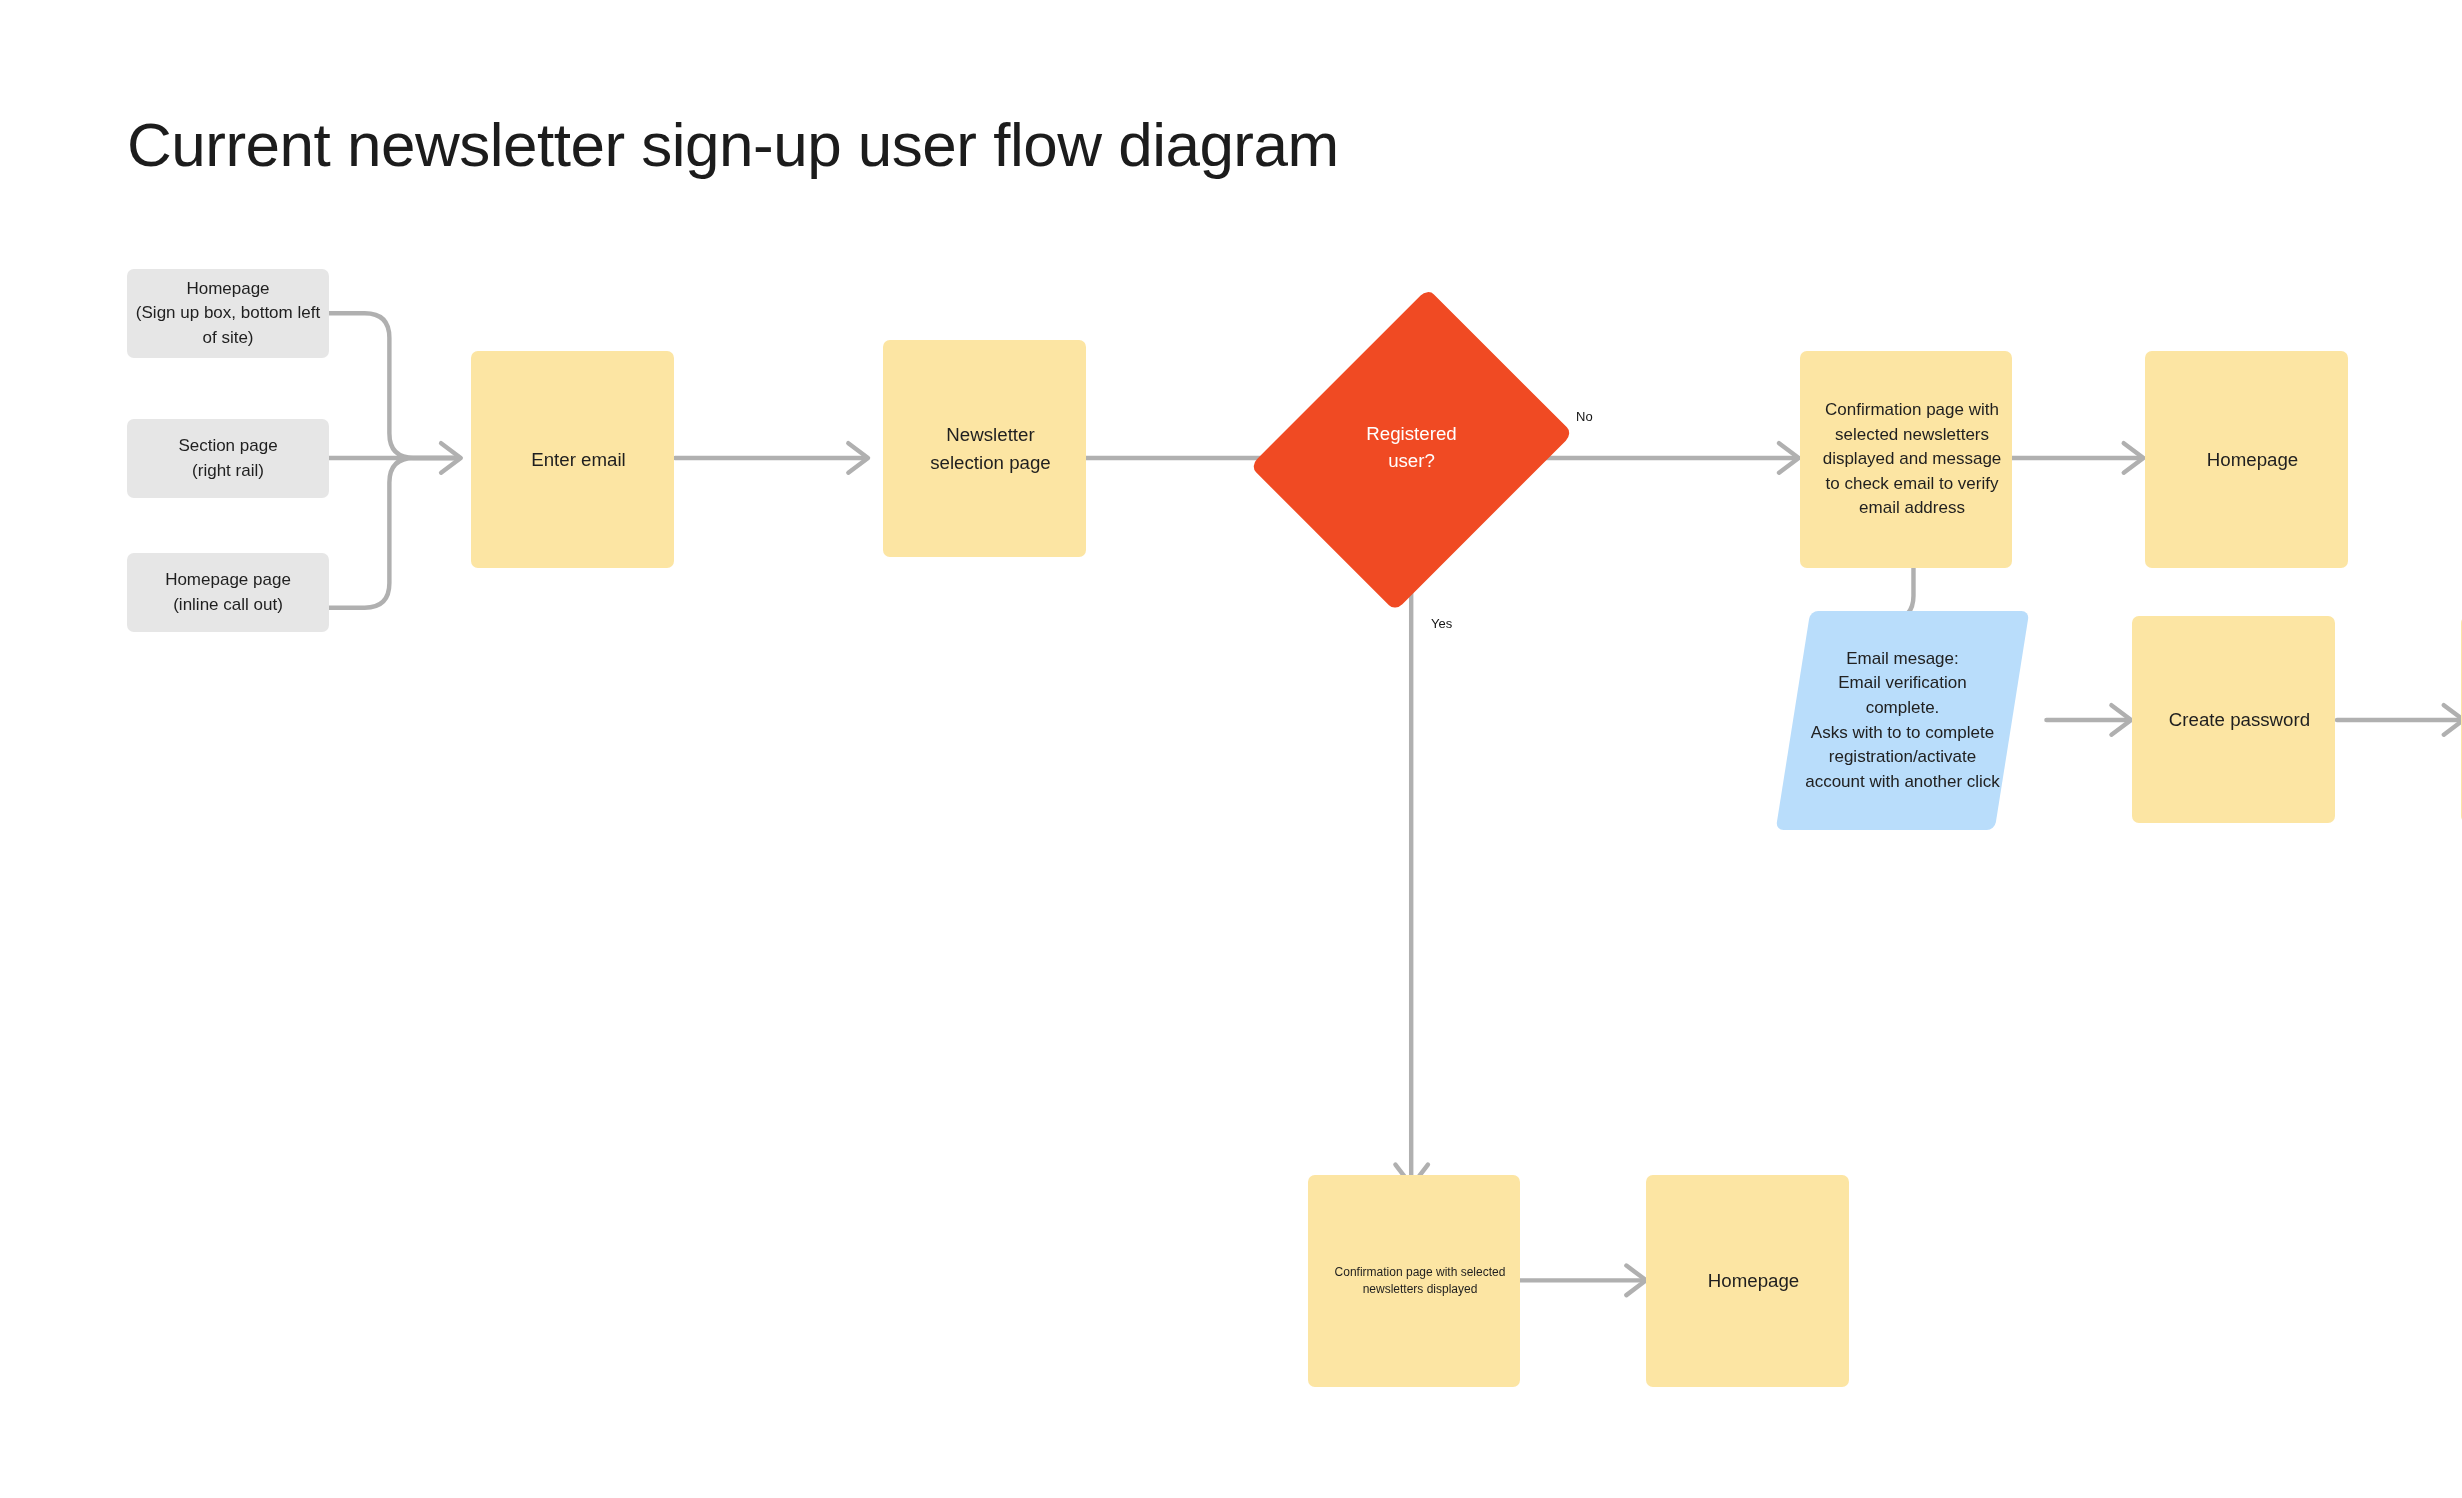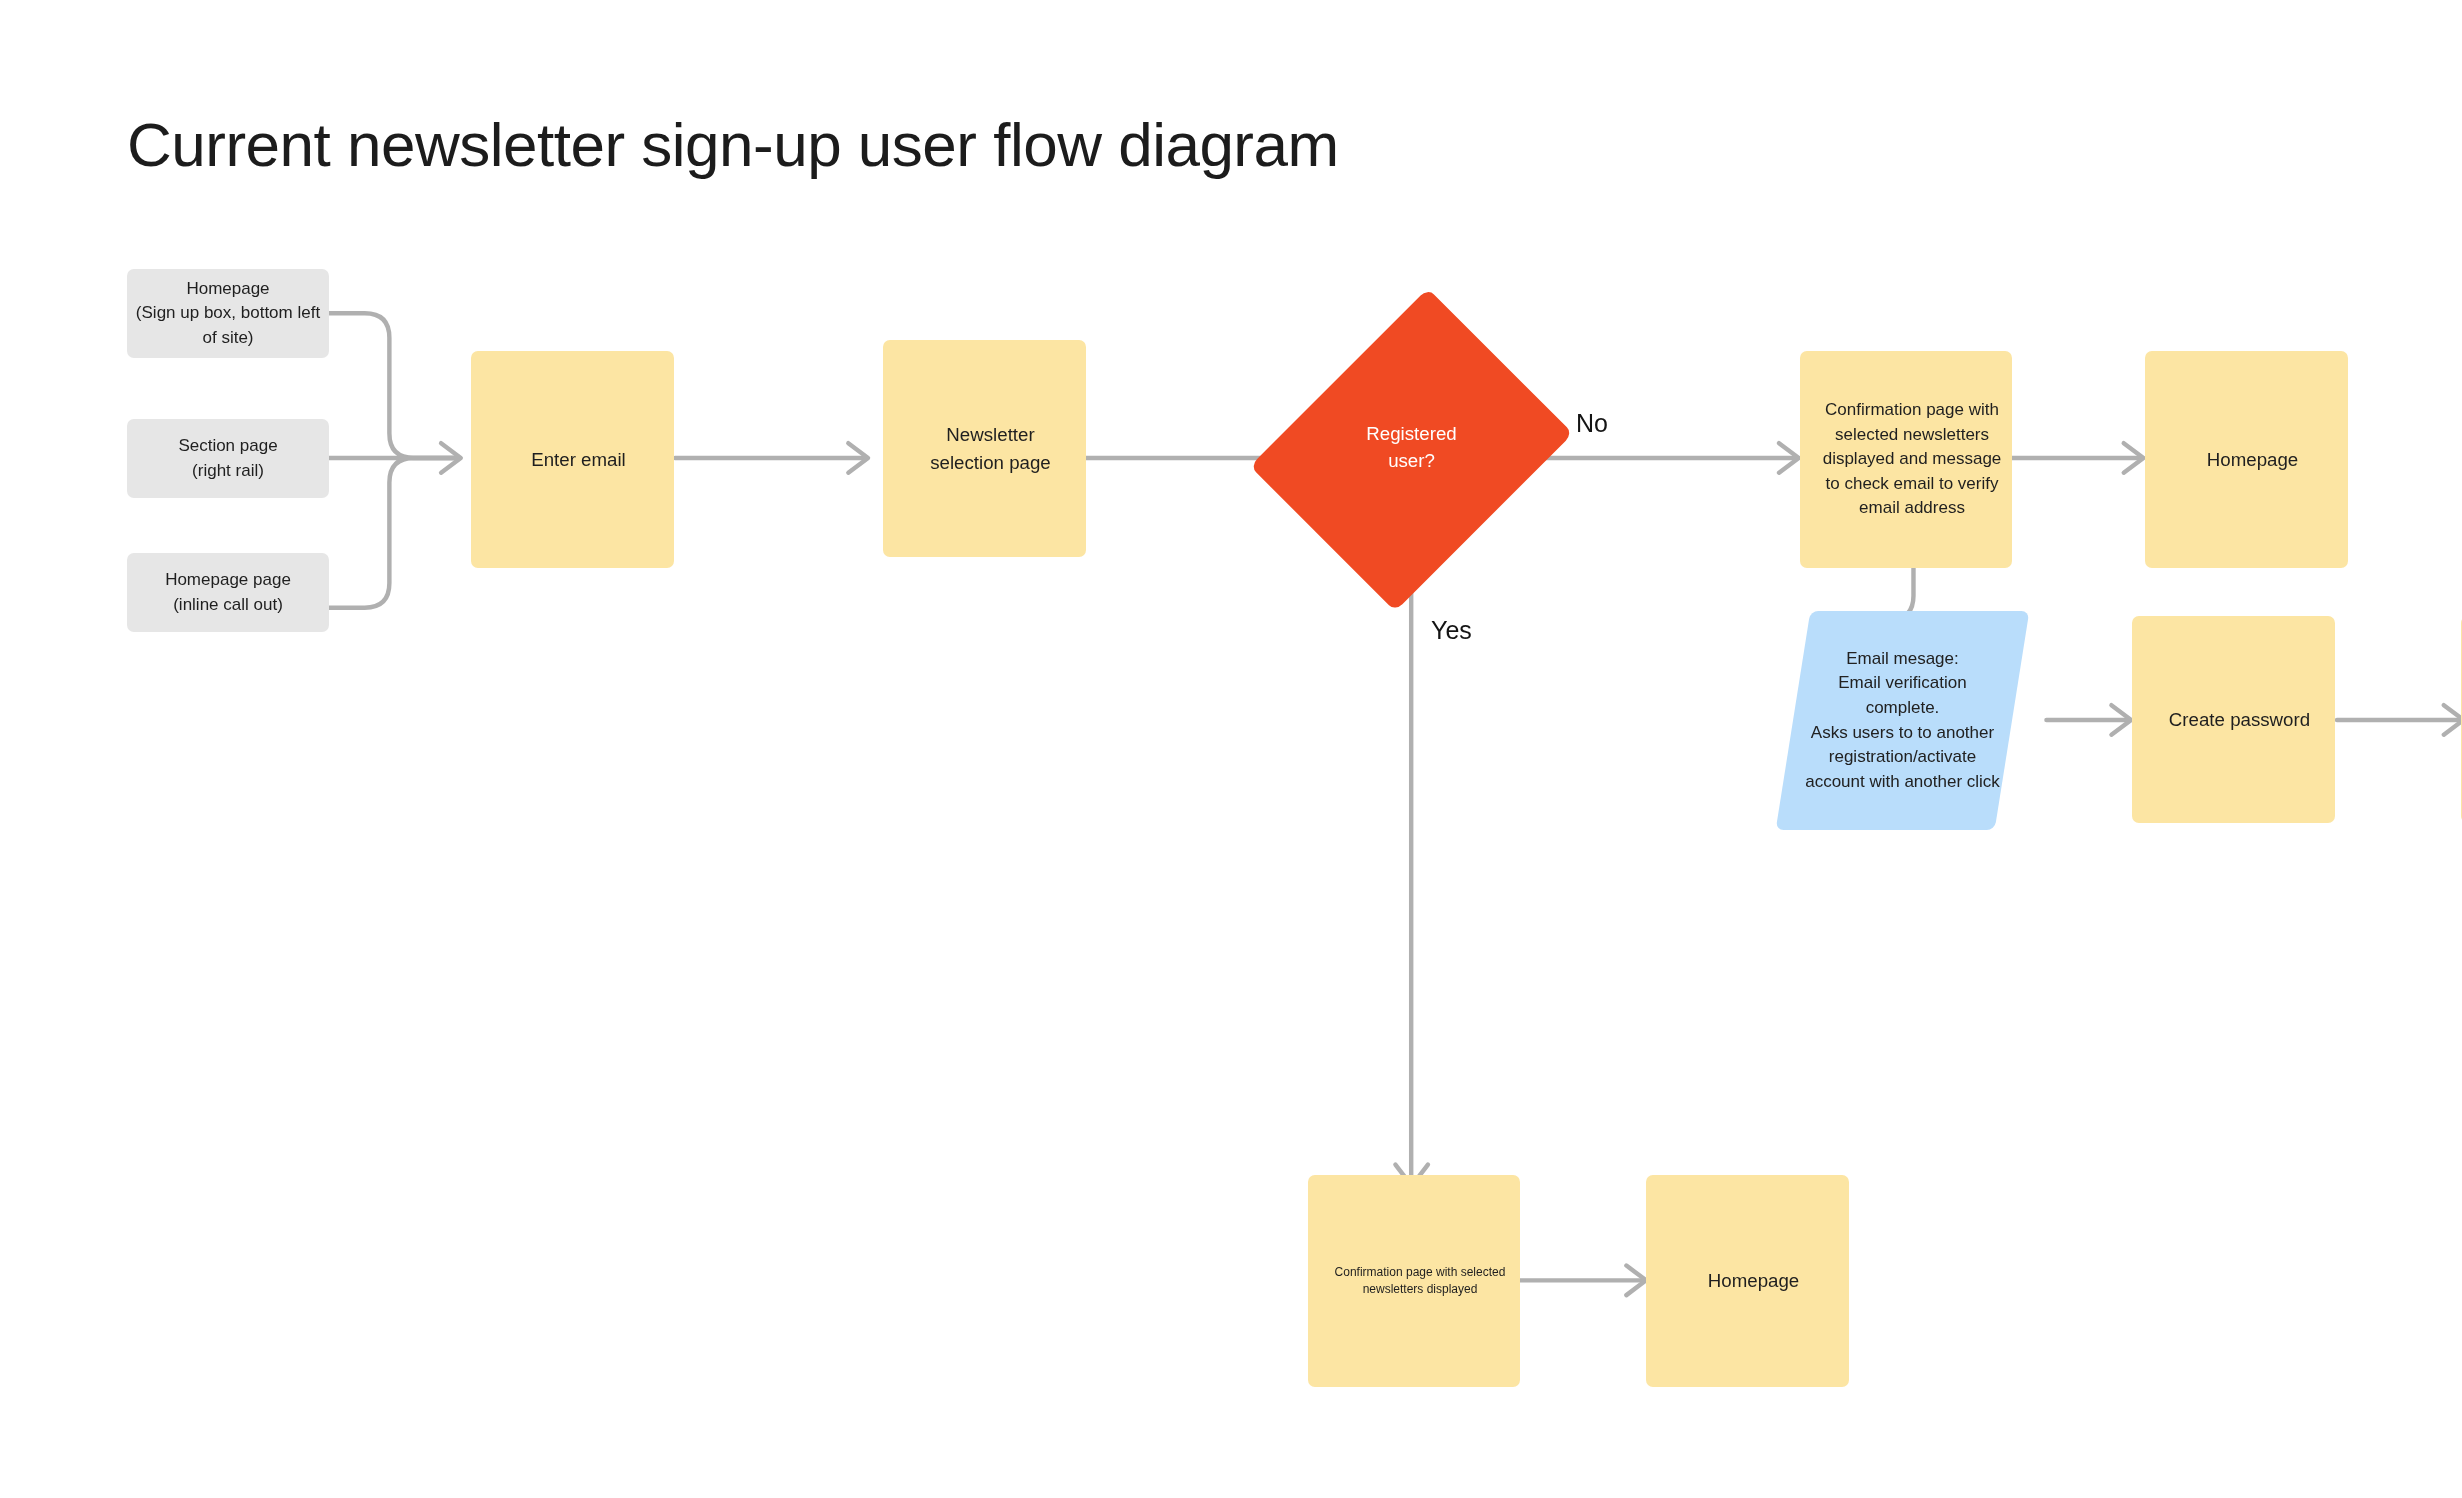--- a/index.html
+++ b/index.html
@@ -106,21 +106,21 @@
   .wirehead {
     fill: none;
     stroke: #b0b0b0;
     stroke-width: 9;
     stroke-linecap: round;
     stroke-linejoin: round;
   }
 
   .edge-label {
     position: absolute;
-    font-size: 25px;
+    font-size: 13px;
     color: #141414;
     white-space: nowrap;
   }
 </style>
 </head>
 <body>
 
 <div id="canvas">
 
   <div id="title">Current newsletter sign-up user flow diagram</div>
@@ -203,21 +203,21 @@
   </div>
 
   <div class="node rect yellow" style="left:2145px; top:351px; width:203px; height:217px; font-size:18.7px;">
     <span class="label">Homepage</span>
   </div>
 
   <div class="node parallelogram" style="left:1793px; top:611px; width:219px; height:219px; font-size:17px;">
     <span class="shape"></span>
     <span class="label">Email mesage:
 Email verification complete.
-Asks users to to another registration/activate account with another click</span>
+Asks with to to complete registration/activate account with another click</span>
   </div>
 
   <div class="node rect yellow" style="left:2132px; top:616px; width:203px; height:207px; font-size:18.7px;">
     <span class="label">Create password</span>
   </div>
 
   <div class="node rect yellow" style="left:2461px; top:616px; width:203px; height:207px; font-size:18.7px;">
     
   </div>
 

